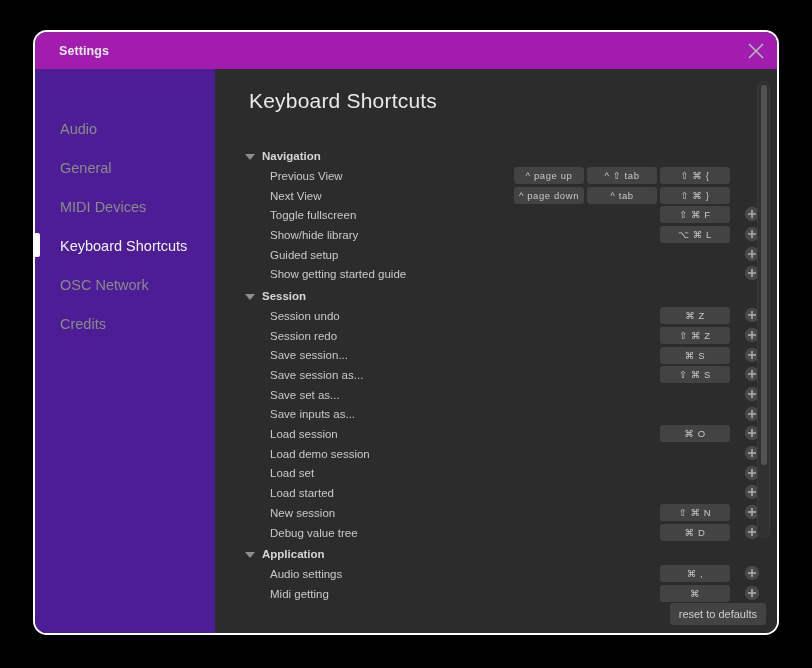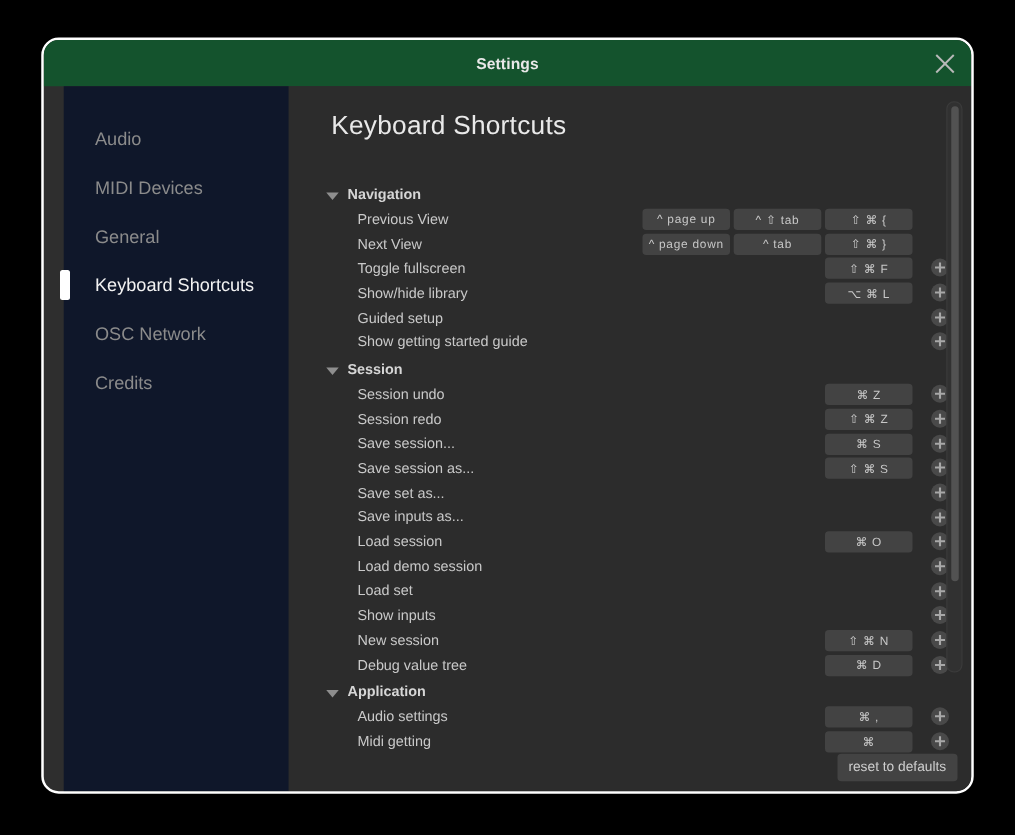--- a/index.html
+++ b/index.html
@@ -19,22 +19,22 @@
     background: #2e2e2e;
     border-radius: 14px;
     border: 2px solid #ffffff;
     overflow: hidden;
   }
 
   
   .titlebar {
     position: absolute; left: 0; top: 0;
     width: 100%; height: 37px;
-    background: #14532d;
-    display: flex; align-items: center; justify-content: center;
+    background: #a21caf;
+    display: flex; align-items: center; justify-content: flex-start; padding-left: 24px;
   }
   .titlebar-title {
     font-size: 12.5px; font-weight: bold; color: #e8e8e8;
     letter-spacing: .1px;
   }
   .close-btn {
     position: absolute; right: 11px; top: 9px;
     width: 20px; height: 20px;
     cursor: pointer;
   }
@@ -43,25 +43,24 @@
   
   .body-area {
     position: absolute; left: 0; top: 37px;
     width: 100%; height: calc(100% - 37px);
     display: flex;
   }
 
   
   .sidebar {
     width: 180px; height: 100%;
-    background: #0f172a;
-    padding-top: 23px;
+    background: #4c1d95;
+    padding-top: 40px;
     position: relative;
     flex: 0 0 180px;
-    margin-left: 16px;
   }
   .side-item {
     position: relative;
     height: 39px;
     display: flex; align-items: center;
     padding-left: 25px;
     font-size: 14.5px;
     color: #8b8b8b;
     cursor: pointer;
   }
@@ -202,24 +201,24 @@
       </div>
     </div>
 
     <div class="body-area">
 
       <div class="sidebar" id="sidebar">
           <div class="side-item">
             <span>Audio</span>
           </div>
           <div class="side-item">
+            <span>General</span>
+          </div>
+          <div class="side-item">
             <span>MIDI Devices</span>
-          </div>
-          <div class="side-item">
-            <span>General</span>
           </div>
           <div class="side-item selected">
             <span class="sel-bar"></span>
             <span>Keyboard Shortcuts</span>
           </div>
           <div class="side-item">
             <span>OSC Network</span>
           </div>
           <div class="side-item">
             <span>Credits</span>
@@ -400,21 +399,21 @@
                 <div class="row-label">Load set</div>
                 <div class="add-btn">
                   <svg width="16" height="16" viewBox="0 0 16 16">
                     <circle cx="8" cy="8" r="7.2" fill="#494949"></circle>
                     <line x1="8" y1="4" x2="8" y2="12" stroke="#a8a8a8" stroke-width="1.7"></line>
                     <line x1="4" y1="8" x2="12" y2="8" stroke="#a8a8a8" stroke-width="1.7"></line>
                   </svg>
                 </div>
               </div>
               <div class="row">
-                <div class="row-label">Show inputs</div>
+                <div class="row-label">Load started</div>
                 <div class="add-btn">
                   <svg width="16" height="16" viewBox="0 0 16 16">
                     <circle cx="8" cy="8" r="7.2" fill="#494949"></circle>
                     <line x1="8" y1="4" x2="8" y2="12" stroke="#a8a8a8" stroke-width="1.7"></line>
                     <line x1="4" y1="8" x2="12" y2="8" stroke="#a8a8a8" stroke-width="1.7"></line>
                   </svg>
                 </div>
               </div>
               <div class="row">
                 <div class="row-label">New session</div>

